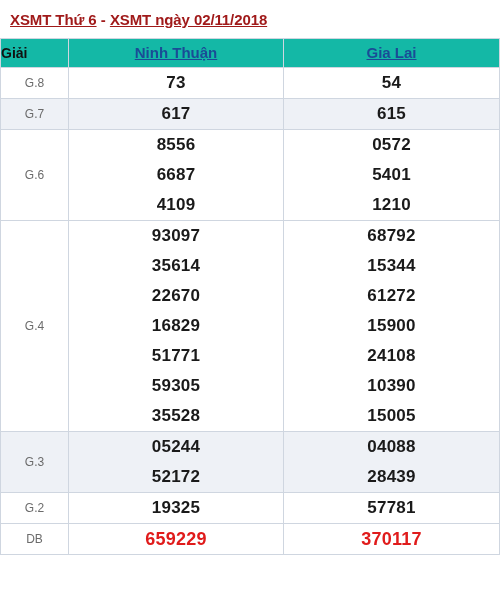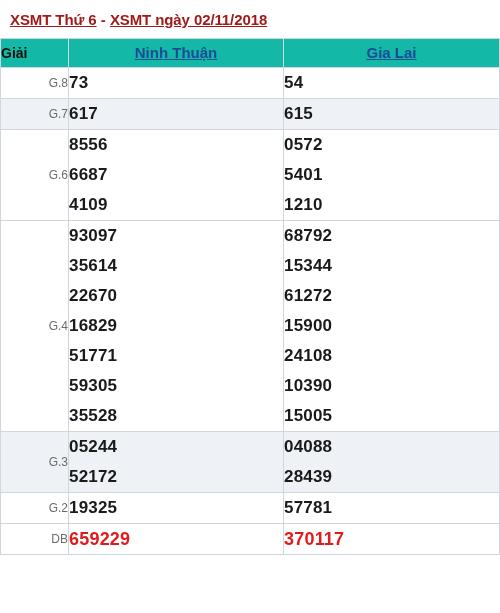--- a/index.html
+++ b/index.html
@@ -83,28 +83,28 @@
     color: #1a4b96;
     text-decoration: underline;
   }
 
   tbody tr.shade td { background: #eef1f6; }
   tbody tr.plain td { background: #ffffff; }
 
   td.label-cell {
     font-size: 12px;
     color: #6b6b6b;
-    text-align: right;
+    text-align: center;
     padding-left: 12px;
     vertical-align: top;
     padding-top: 8px;
     line-height: 1;
   }
   td.num-cell {
-    text-align: left;
+    text-align: center;
     font-size: 17px;
     font-weight: bold;
     color: #1a1a1a;
     height: 30px;
     line-height: 30px;
     letter-spacing: 0.2px;
   }
   td.num-cell.multi {
     height: auto;
     line-height: 1;

